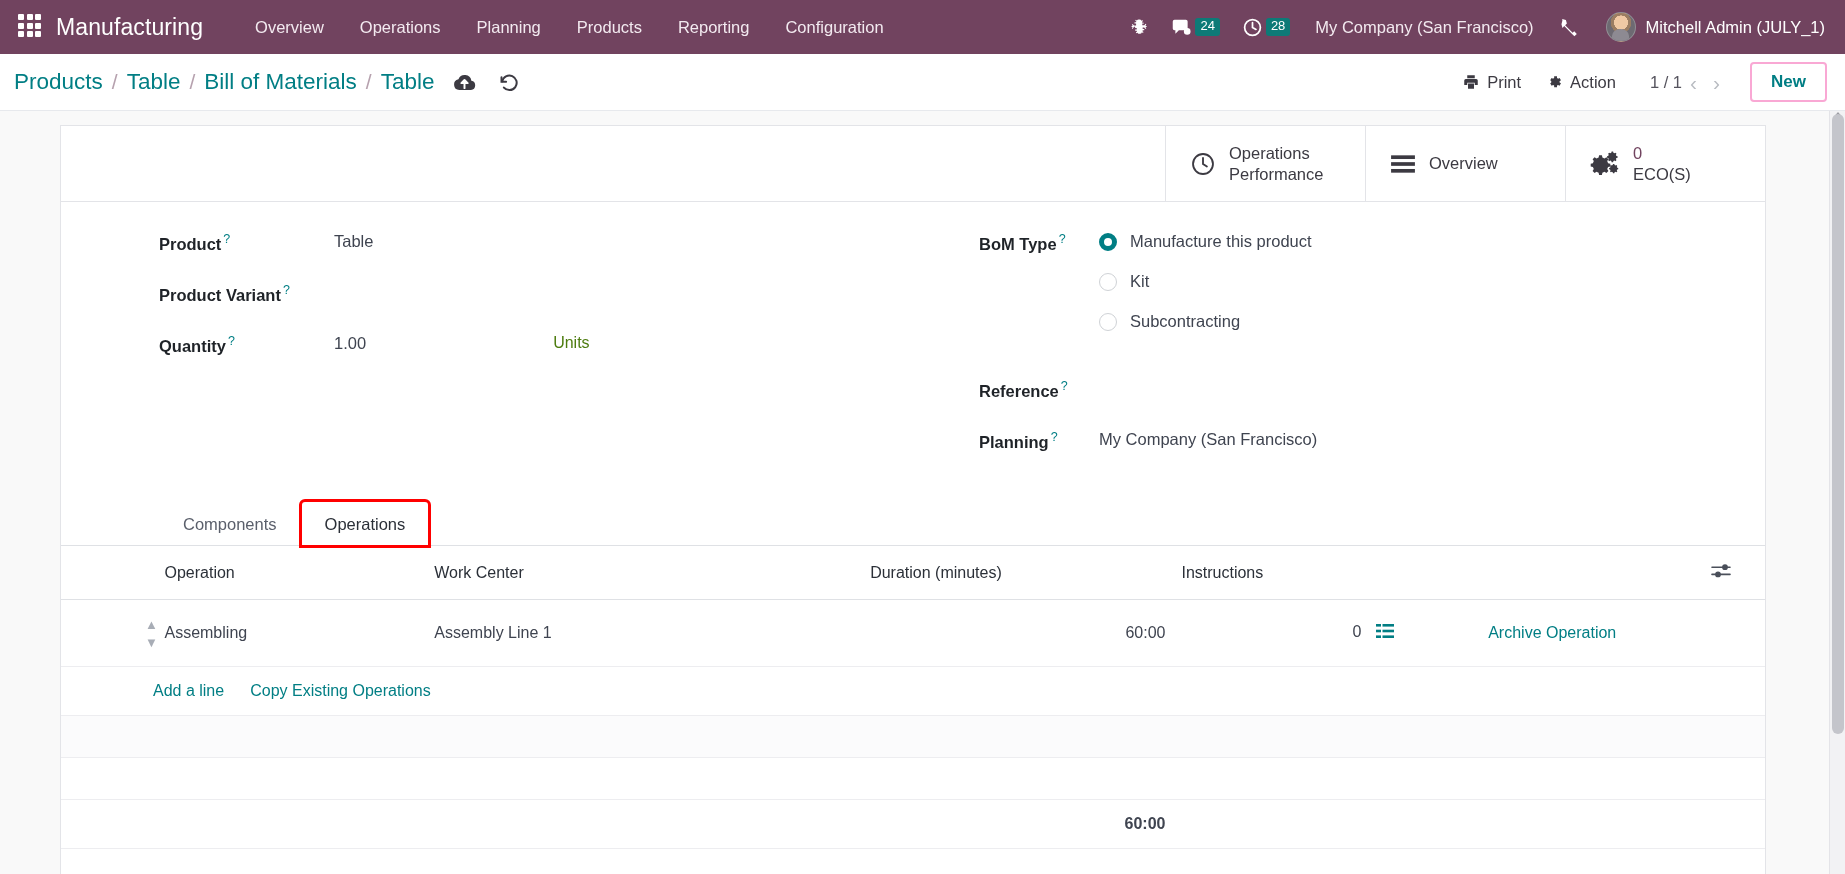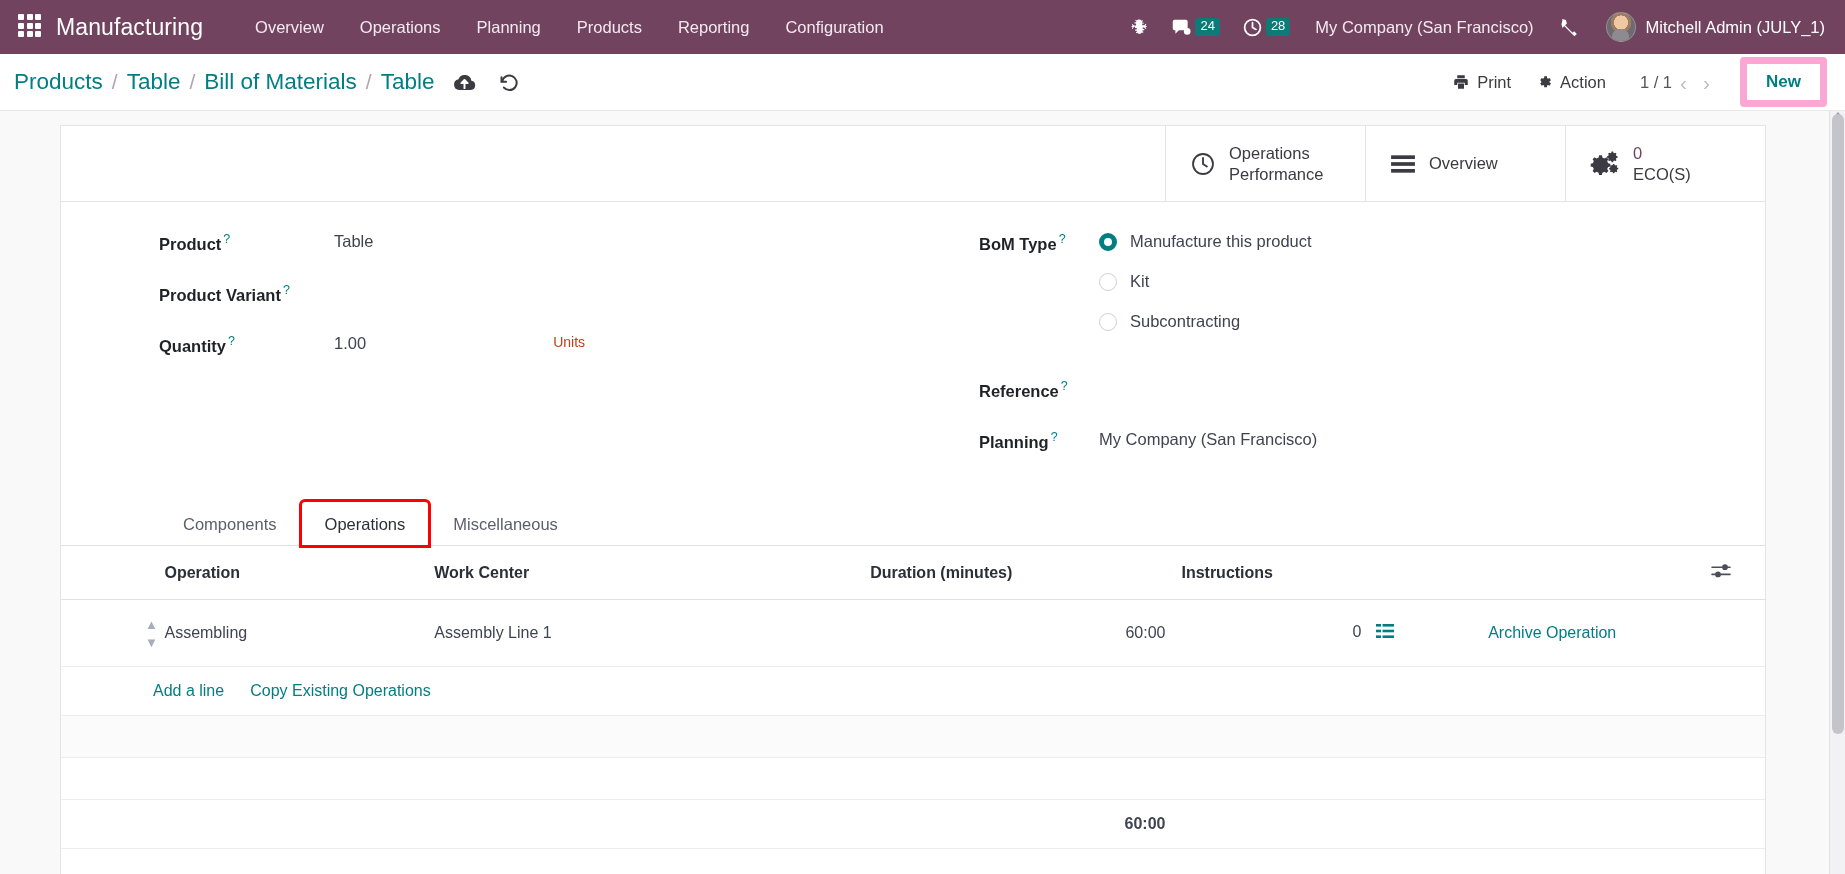--- a/index.html
+++ b/index.html
@@ -140,21 +140,21 @@
   }
   .pager-arrow {
     color: #b9bcc2;
     font-size: 21px;
     padding: 0 8px;
     cursor: pointer;
     line-height: 1;
   }
   .btn-new {
     margin-left: 18px;
-    border: 7px solid #f9a8d4;
+    border: 2px solid #f9a8d4;
     color: #017e84;
     background: #fff;
     font-size: 17px;
     font-weight: 700;
     border-radius: 4px;
     padding: 8px 19px;
     cursor: pointer;
     white-space: nowrap;
   }
 
@@ -222,21 +222,21 @@
     margin-left: 2px;
     font-weight: 400;
     cursor: pointer;
   }
   .f-value {
     font-size: 16.5px;
     color: #3f4450;
     min-height: 22px;
   }
   .f-value.editable { cursor: text; }
-  .f-uom { margin-left: 187px; font-size: 14px; color: #c2410c; }
+  .f-uom { margin-left: 187px; font-size: 16px; color: #4d7c0f; }
 
   .radio-row { display: flex; align-items: center; margin-bottom: 21px; }
   .radio-row:first-child { margin-bottom: 21px; }
   .radio {
     width: 18px; height: 18px;
     border-radius: 50%;
     border: 1.6px solid #cfd2d6;
     background: #fff;
     margin-right: 13px;
     flex: 0 0 auto;
@@ -284,21 +284,21 @@
   }
 
   
   table.o-list {
     width: 100%;
     border-collapse: collapse;
     table-layout: fixed;
   }
   table.o-list th {
     font-size: 16px;
-    font-weight: 700;
+    font-weight: 400;
     color: #2b3038;
     text-align: left;
     padding: 16px 8px 15px;
     border-bottom: 1px solid #dfe1e5;
     white-space: nowrap;
   }
   table.o-list td {
     font-size: 16px;
     color: #3f4450;
     padding: 15px 8px;
@@ -572,21 +572,20 @@
           </div>
           <div class="f-value editable">My Company (San Francisco)</div>
         </div>
       </div>
     </div>
 
     <div class="notebook">
       <div class="tabs">
         <div class="tab">Components</div>
         <div class="tab active annotated">Operations</div>
-        <div class="tab">Miscellaneous</div>
       </div>
 
       <table class="o-list">
         <thead>
           <tr>
             <th class="col-handle"></th>
             <th class="col-op">Operation</th>
             <th class="col-wc">Work Center</th>
             <th class="col-dur num">Duration (minutes)</th>
             <th class="col-instr num">Instructions</th>

